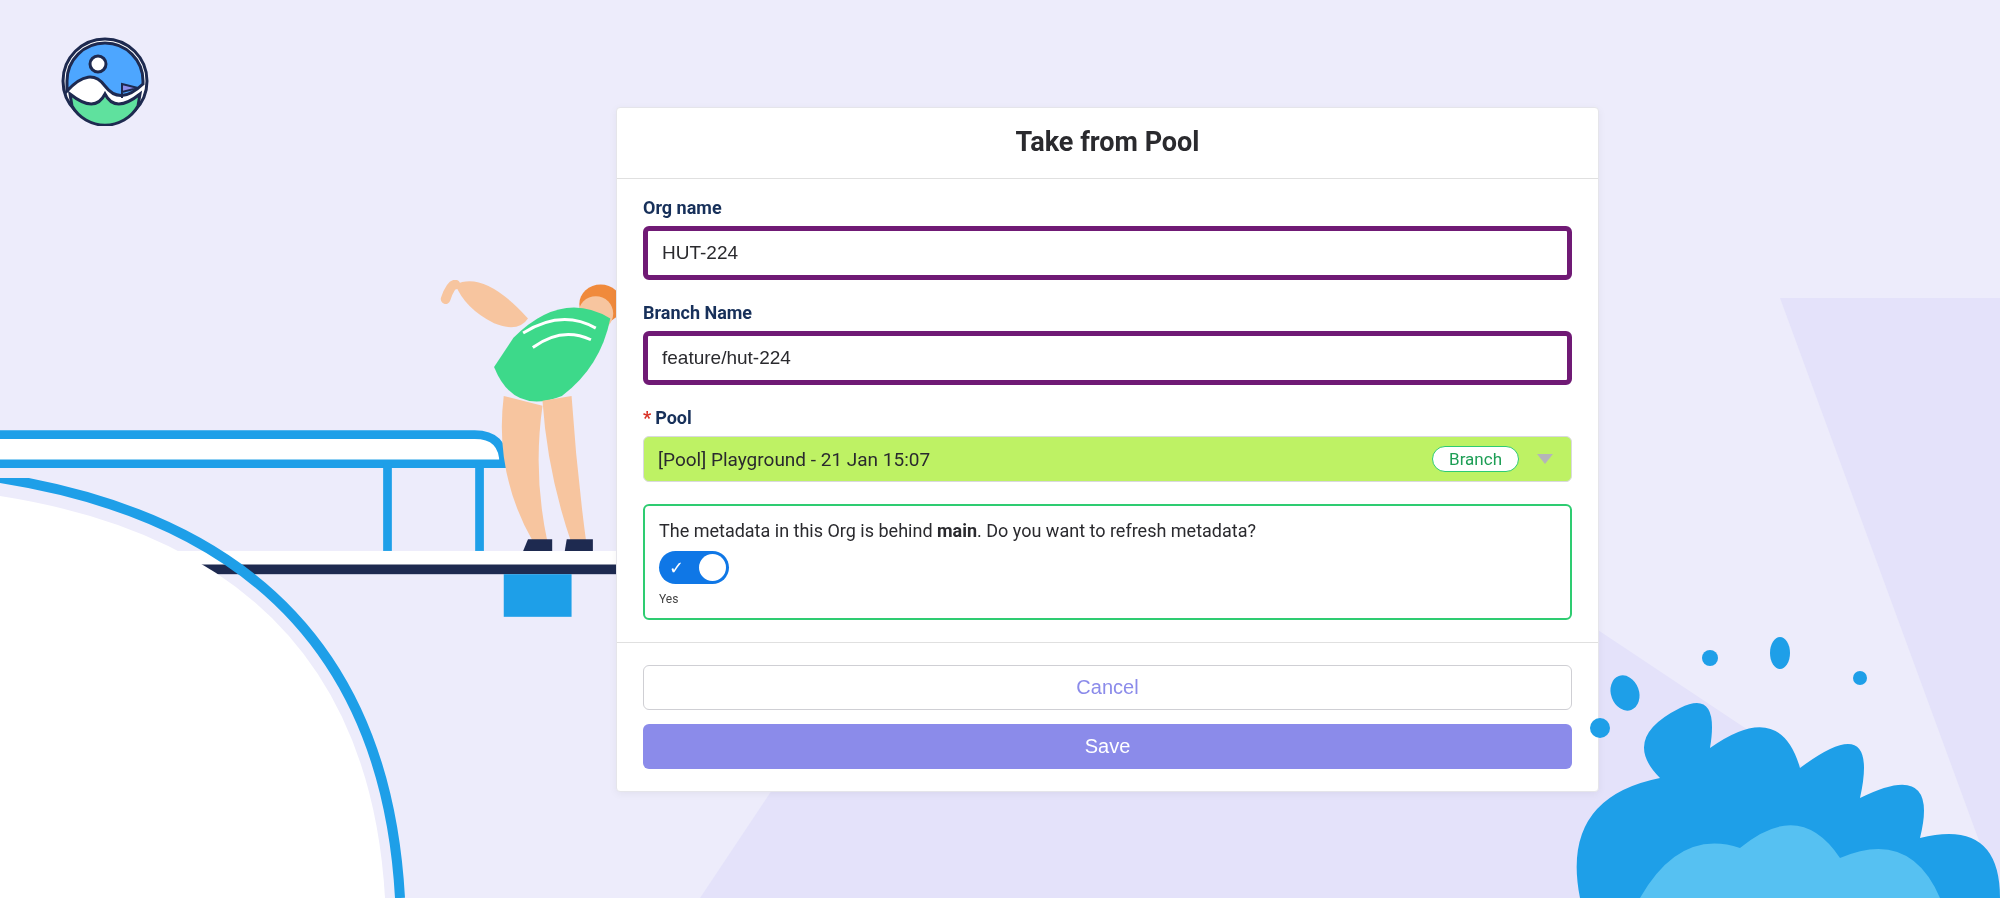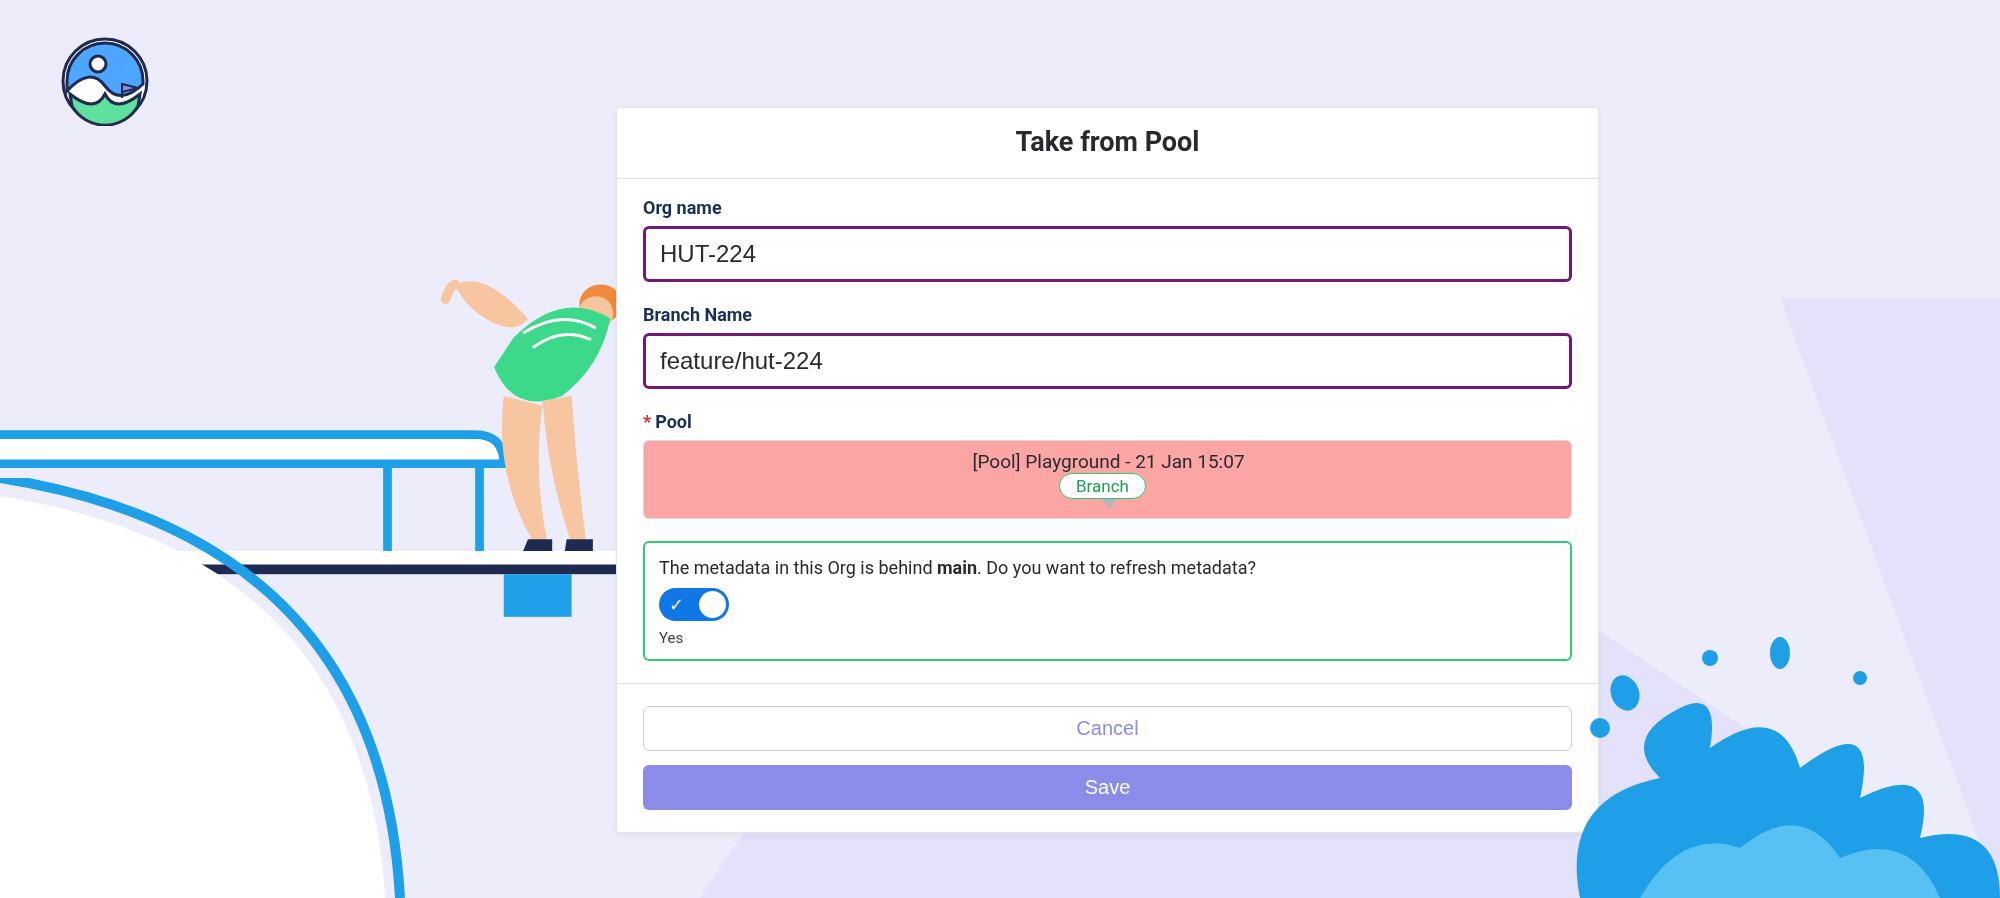--- a/index.html
+++ b/index.html
@@ -73,35 +73,34 @@
     font-size: 18px;
     font-weight: 700;
     color: #17305a;
     display: block;
     margin-bottom: 8px;
   }
   .required-star { color: #d93025; margin-right: 4px; }
   .text-input {
     width: 100%;
     padding: 11px 14px;
-    font-size: 24px;
-    color: #2a2a2e;
-    border: 3px solid #701a75;
+    font-size: 19px;
+    color: #2a2a2e;
+    border: 5px solid #701a75;
     border-radius: 6px;
     background: #fff;
   }
   .select-wrap {
     width: 100%;
     display: flex;
     align-items: center;
     padding: 9px 12px 9px 14px;
     border: 1px solid #d9d9de;
     border-radius: 6px;
-    background: #fca5a5;
-    flex-direction: column;
+    background: #bef264;
   }
   .select-value {
     flex: 1;
     font-size: 19px;
     color: #2a2a2e;
   }
   .badge-active {
     border: 1.5px solid #2ecc71;
     color: #1d9e55;
     font-size: 17px;
@@ -148,21 +147,21 @@
   }
   .toggle .knob {
     position: absolute;
     right: 3px;
     width: 27px;
     height: 27px;
     background: #fff;
     border-radius: 50%;
   }
   .toggle-label {
-    font-size: 15px;
+    font-size: 12px;
     color: #444;
     margin-top: 4px;
   }
   .dialog-footer {
     border-top: 1px solid #e0e0e0;
     padding: 22px 26px;
     display: flex;
     justify-content: flex-end;
     gap: 14px;
     flex-direction: column;

